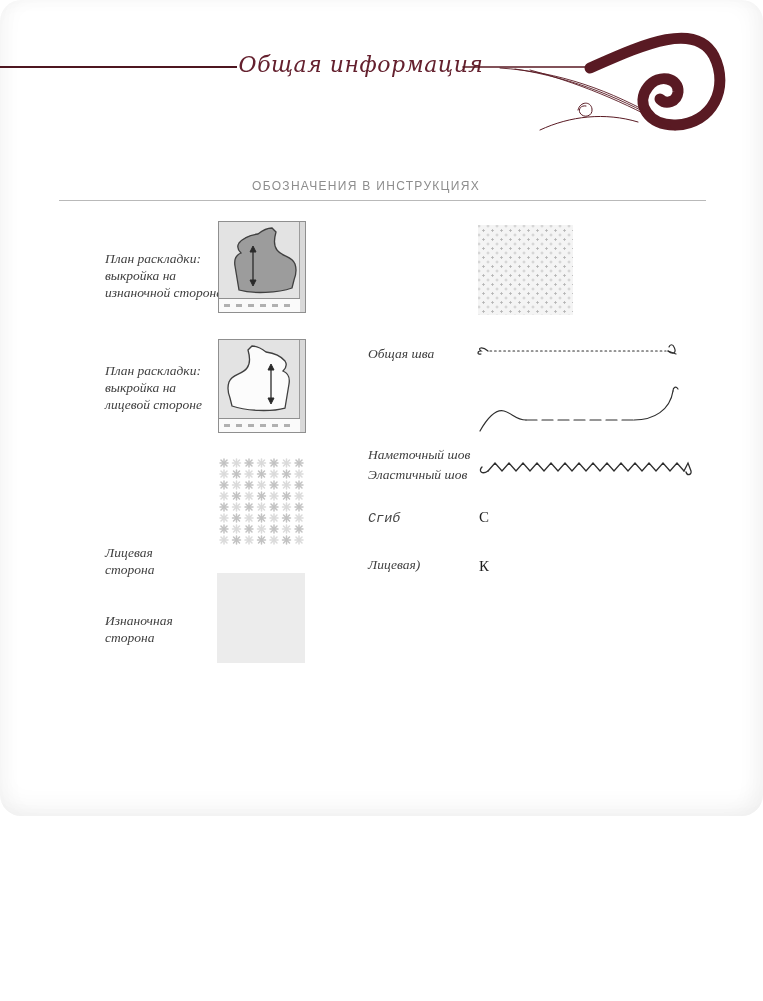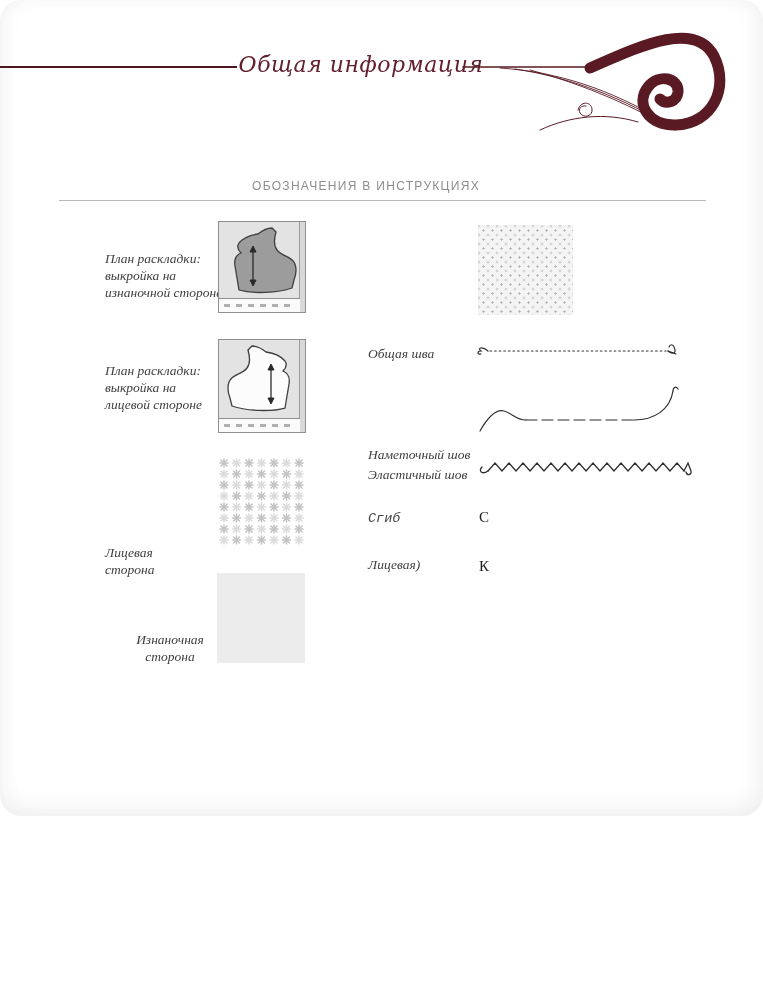--- a/index.html
+++ b/index.html
@@ -439,21 +439,21 @@
         <line x1="79" y1="75" x2="85" y2="69"></line>
       </g>
       <g stroke="#dadada" stroke-width="1.5" stroke-linecap="round">
         <line x1="82" y1="79" x2="82" y2="87"></line>
         <line x1="78" y1="83" x2="86" y2="83"></line>
         <line x1="79" y1="80" x2="85" y2="86"></line>
         <line x1="79" y1="86" x2="85" y2="80"></line>
       </g>
     </svg>
 
-  <div class="abs lbl" style="left:105px;top:631px;width:130px;text-align:center;">
+  <div class="abs lbl" style="left:105px;top:612px;width:130px;">
     <div>Изнаночная</div>
     <div>сторона</div>
   </div>
   <div class="abs swatch-plain" style="left:217px;top:573px;"></div>
 
   <div class="abs swatch-fusible" style="left:478px;top:225px;"></div>
 
   <div class="abs lbl" style="left:368px;top:345px;width:110px;">
     <div>Общая шва</div>
   </div>

